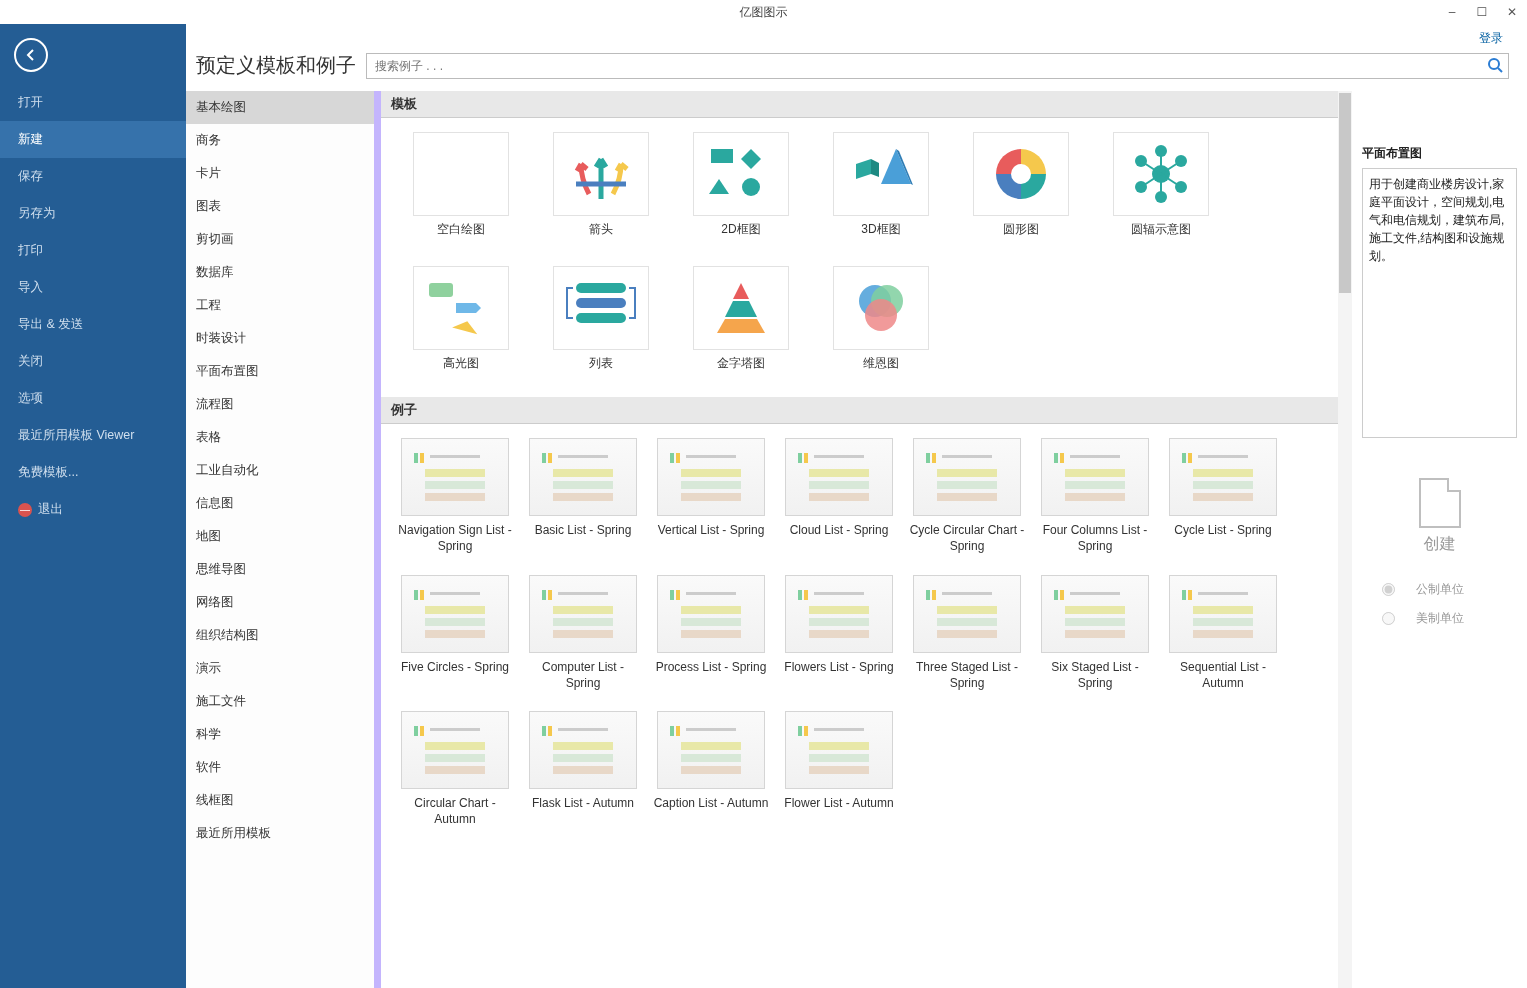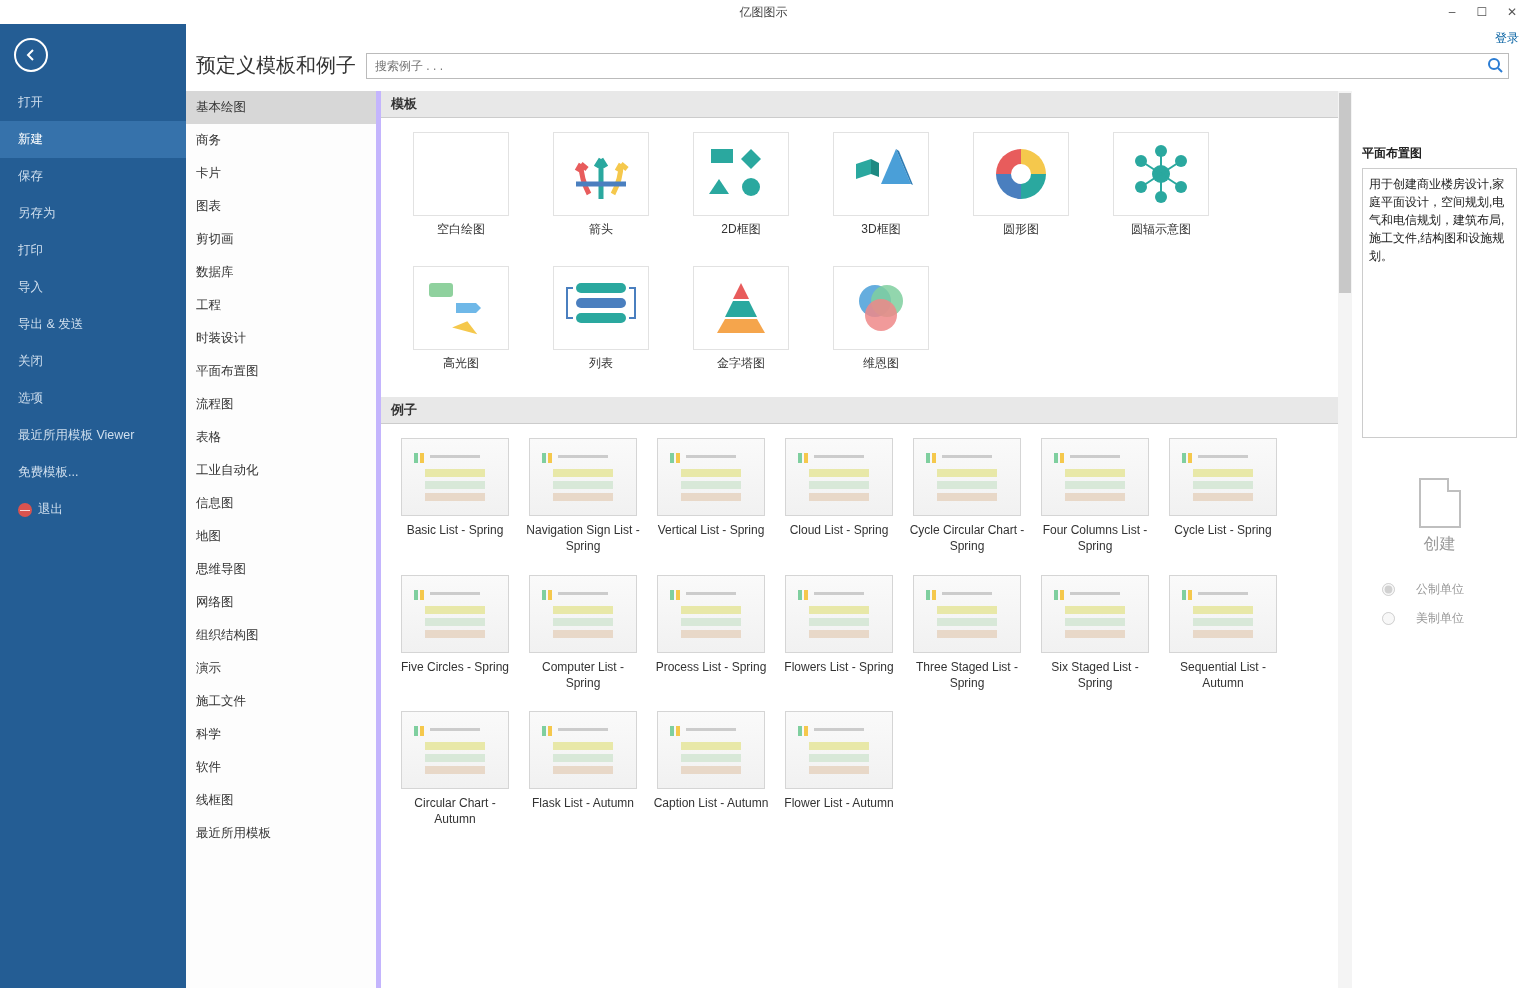--- a/index.html
+++ b/index.html
@@ -2,36 +2,36 @@
 <html><head>
 <meta charset="utf-8">
 <style>
 * { margin: 0; padding: 0; box-sizing: border-box; }
 body { font-family: "Microsoft YaHei", Arial, sans-serif; font-size: 12px; background: #fff; overflow: hidden; }
 .app { width: 1527px; height: 988px; display: flex; flex-direction: column; }
 .titlebar { height: 24px; background: #fff; display: flex; align-items: center; justify-content: center; position: relative; }
 .titlebar-title { color: #444; font-size: 12px; }
 .titlebar-controls { position: absolute; right: 0; top: 0; display: flex; }
 .titlebar-btn { width: 30px; height: 24px; display: flex; align-items: center; justify-content: center; color: #555; cursor: default; }
-.login-link { position: absolute; right: 8px; top: 30px; color: #0a64a4; font-size: 12px; cursor: pointer; }
+.login-link { position: absolute; right: 24px; top: 30px; color: #0a64a4; font-size: 12px; cursor: pointer; }
 .content { flex: 1; display: flex; }
 .sidebar-nav { width: 186px; background: #245d94; color: #cfe2f3; display: flex; flex-direction: column; padding-top: 8px; }
 .back-circle { width: 34px; height: 34px; border: 2px solid #fff; border-radius: 50%; margin: 6px 0 12px 14px; display: flex; align-items: center; justify-content: center; cursor: pointer; }
 .nav-item { padding: 10px 18px; color: #d0dfee; font-size: 12.5px; cursor: pointer; }
 .nav-item.active { background: #3672ab; color: #fff; }
 .nav-item.exit { display: flex; align-items: center; gap: 6px; }
 .exit-icon { width: 14px; height: 14px; background: #d9534f; border-radius: 50%; display: inline-flex; align-items: center; justify-content: center; color: #fff; font-size: 10px; }
 .main-area { flex: 1; display: flex; background: #fff; }
 .page-body { flex: 1; display: flex; flex-direction: column; }
 .page-title { font-size: 20px; color: #333; padding: 28px 0 12px 10px; font-weight: normal; }
 .search-row { margin: 0 0 4px 0; position: relative; }
 .search-input { width: 810px; padding: 5px 28px 5px 8px; border: 1px solid #bbb; font-size: 12px; color: #888; }
 .search-icon-wrap { position: absolute; right: 6px; top: 4px; color: #2b7cd3; cursor: pointer; }
 .columns { flex: 1; display: flex; }
-.category-list { width: 195px; background: #fdfdfd; border-right: 5px solid #c4b5fd; }
+.category-list { width: 195px; background: #fdfdfd; border-right: 7px solid #c4b5fd; }
 .cat-item { padding: 8px 10px; font-size: 12.5px; color: #333; cursor: pointer; }
 .cat-item.active { background: #d7d7d7; }
 .templates-col { flex: 1; overflow-y: auto; padding-right: 4px; position: relative; }
 .section-header { background: #e8e8e8; padding: 4px 10px; font-size: 13px; font-weight: bold; color: #333; border-bottom: 1px solid #ccc; }
 .template-grid { display: flex; flex-wrap: wrap; padding: 8px 2px 16px 16px; gap: 12px; }
 .template-card { width: 128px; text-align: center; margin: 6px 0 10px 0; cursor: pointer; }
 .template-thumb { width: 96px; height: 84px; margin: 0 auto 6px; border: 1px solid #e2e2e2; display: flex; align-items: center; justify-content: center; font-size: 10px; color: #aaa; background: #fff; }
 .template-thumb.blank { background: #fff; }
 .template-label { font-size: 12px; color: #333; line-height: 1.3; }
 .example-grid { display: flex; flex-wrap: wrap; padding: 8px 2px 16px 10px; }
@@ -261,34 +261,34 @@
                   <div class="example-thumb">
                     <svg width="90" height="60" viewBox="0 0 90 60">
                       <rect x="4" y="6" width="4" height="10" fill="#7fcf9f"></rect>
                       <rect x="10" y="6" width="4" height="10" fill="#f5c84c"></rect>
                       <rect x="20" y="8" width="50" height="3" fill="#ccc"></rect>
                       <rect x="15" y="22" width="60" height="8" fill="#e8e8a8"></rect>
                       <rect x="15" y="34" width="60" height="8" fill="#d8e8d8"></rect>
                       <rect x="15" y="46" width="60" height="8" fill="#e8d8c8"></rect>
                     </svg>
                   </div>
+                  <div class="example-label">Navigation Sign List - Spring</div>
+                </div>
+                <div class="example-card">
+                  <div class="example-thumb">
+                    <svg width="90" height="60" viewBox="0 0 90 60">
+                      <rect x="4" y="6" width="4" height="10" fill="#7fcf9f"></rect>
+                      <rect x="10" y="6" width="4" height="10" fill="#f5c84c"></rect>
+                      <rect x="20" y="8" width="50" height="3" fill="#ccc"></rect>
+                      <rect x="15" y="22" width="60" height="8" fill="#e8e8a8"></rect>
+                      <rect x="15" y="34" width="60" height="8" fill="#d8e8d8"></rect>
+                      <rect x="15" y="46" width="60" height="8" fill="#e8d8c8"></rect>
+                    </svg>
+                  </div>
                   <div class="example-label">Basic List - Spring</div>
-                </div>
-                <div class="example-card">
-                  <div class="example-thumb">
-                    <svg width="90" height="60" viewBox="0 0 90 60">
-                      <rect x="4" y="6" width="4" height="10" fill="#7fcf9f"></rect>
-                      <rect x="10" y="6" width="4" height="10" fill="#f5c84c"></rect>
-                      <rect x="20" y="8" width="50" height="3" fill="#ccc"></rect>
-                      <rect x="15" y="22" width="60" height="8" fill="#e8e8a8"></rect>
-                      <rect x="15" y="34" width="60" height="8" fill="#d8e8d8"></rect>
-                      <rect x="15" y="46" width="60" height="8" fill="#e8d8c8"></rect>
-                    </svg>
-                  </div>
-                  <div class="example-label">Navigation Sign List - Spring</div>
                 </div>
                 <div class="example-card">
                   <div class="example-thumb">
                     <svg width="90" height="60" viewBox="0 0 90 60">
                       <rect x="4" y="6" width="4" height="10" fill="#7fcf9f"></rect>
                       <rect x="10" y="6" width="4" height="10" fill="#f5c84c"></rect>
                       <rect x="20" y="8" width="50" height="3" fill="#ccc"></rect>
                       <rect x="15" y="22" width="60" height="8" fill="#e8e8a8"></rect>
                       <rect x="15" y="34" width="60" height="8" fill="#d8e8d8"></rect>
                       <rect x="15" y="46" width="60" height="8" fill="#e8d8c8"></rect>

